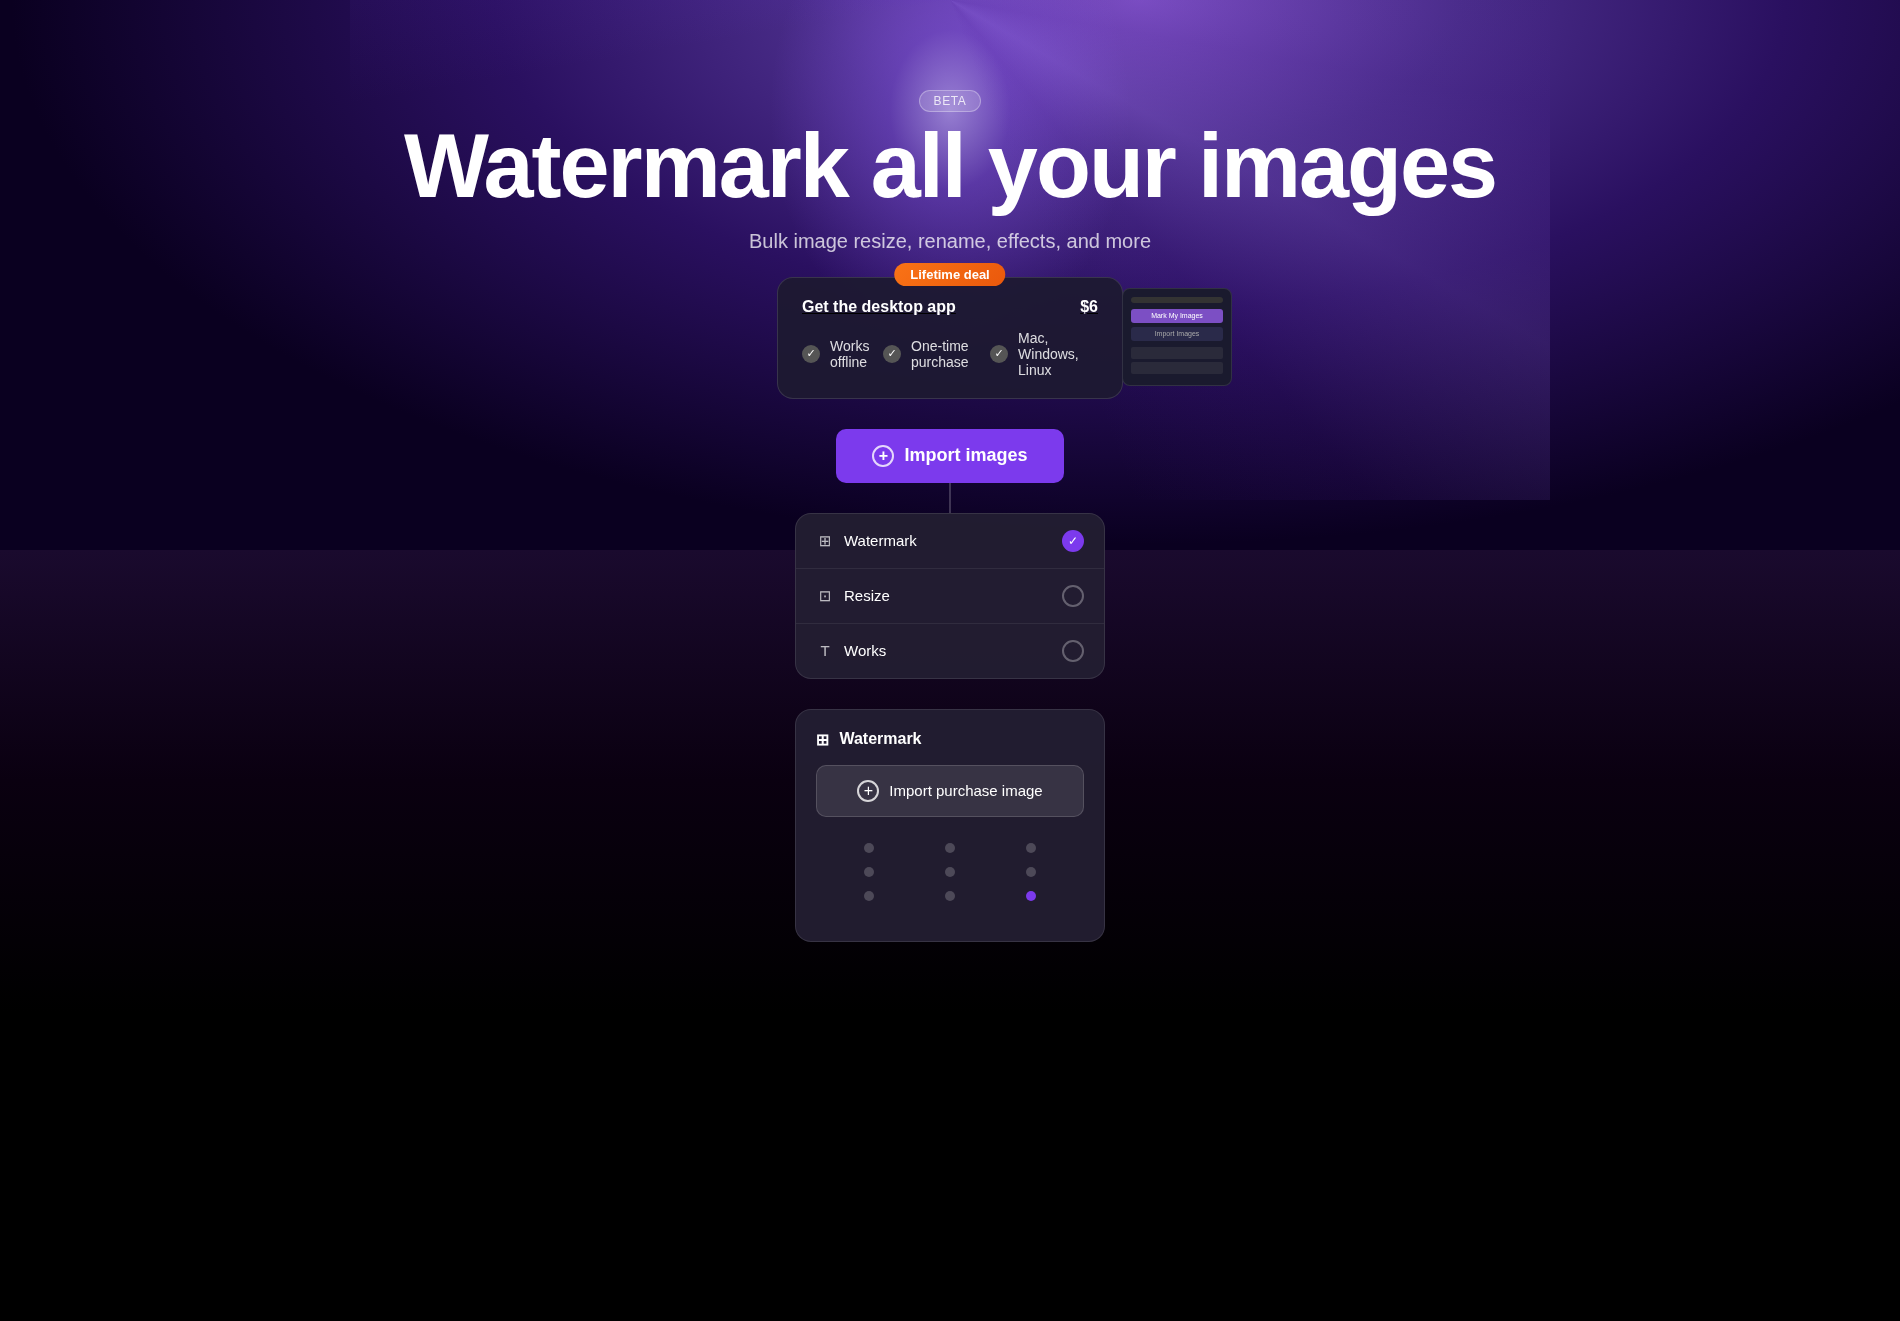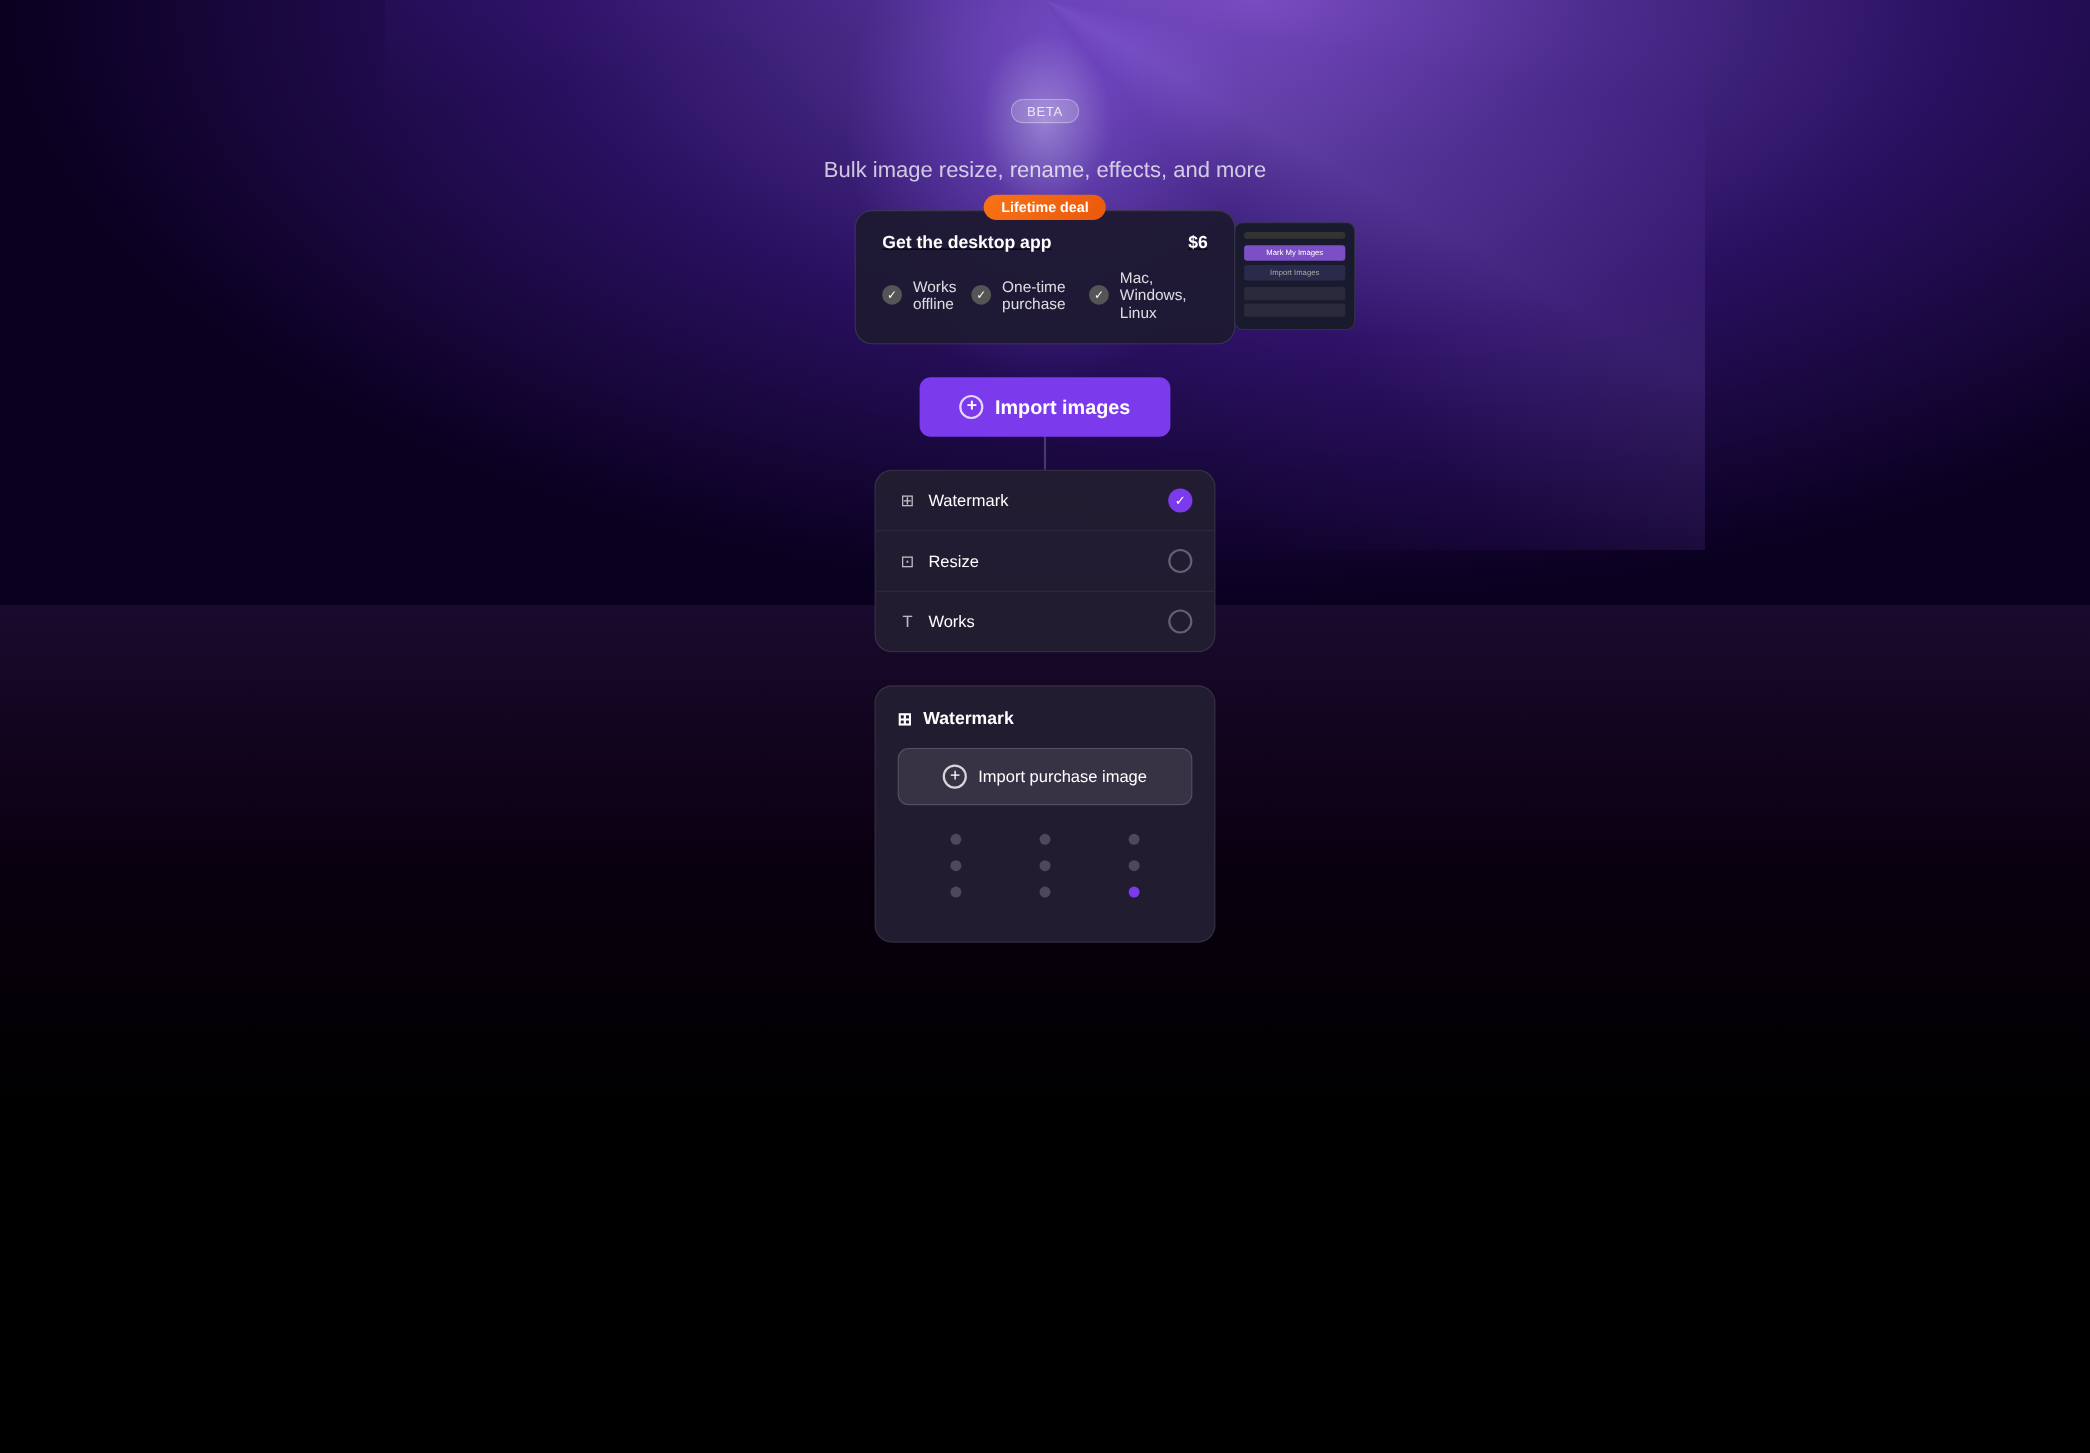--- a/index.html
+++ b/index.html
@@ -38,21 +38,21 @@
       padding-top: 90px;
     }
 
     .beta-badge {
       background: rgba(255,255,255,0.15);
       border: 1px solid rgba(255,255,255,0.3);
       border-radius: 20px;
       padding: 3px 14px;
       font-size: 12px;
       color: rgba(255,255,255,0.8);
-      margin-bottom: 32px;
+      margin-bottom: 7px;
       letter-spacing: 0.05em;
     }
 
     .main-title {
       font-size: 90px;
       font-weight: 700;
       color: #fff;
       text-align: center;
       line-height: 1.05;
       margin-bottom: 16px;
@@ -380,20 +380,21 @@
 <div class="bg-hero">
   <div class="light-burst"></div>
   <div class="light-burst-2"></div>
 </div>
 <div class="bg-lower"></div>
 
 <div class="content">
 
   <div class="beta-badge">BETA</div>
 
+  <h1 class="main-title">Watermark all your images</h1>
 
   <p class="subtitle">Bulk image resize, rename, effects, and more</p>
 
   <div class="promo-card">
 
     <div class="lifetime-badge">Lifetime deal</div>
 
     <div class="promo-card-header">
       <span class="promo-card-title">Get the desktop app</span>
       <span class="promo-price">$6</span>

